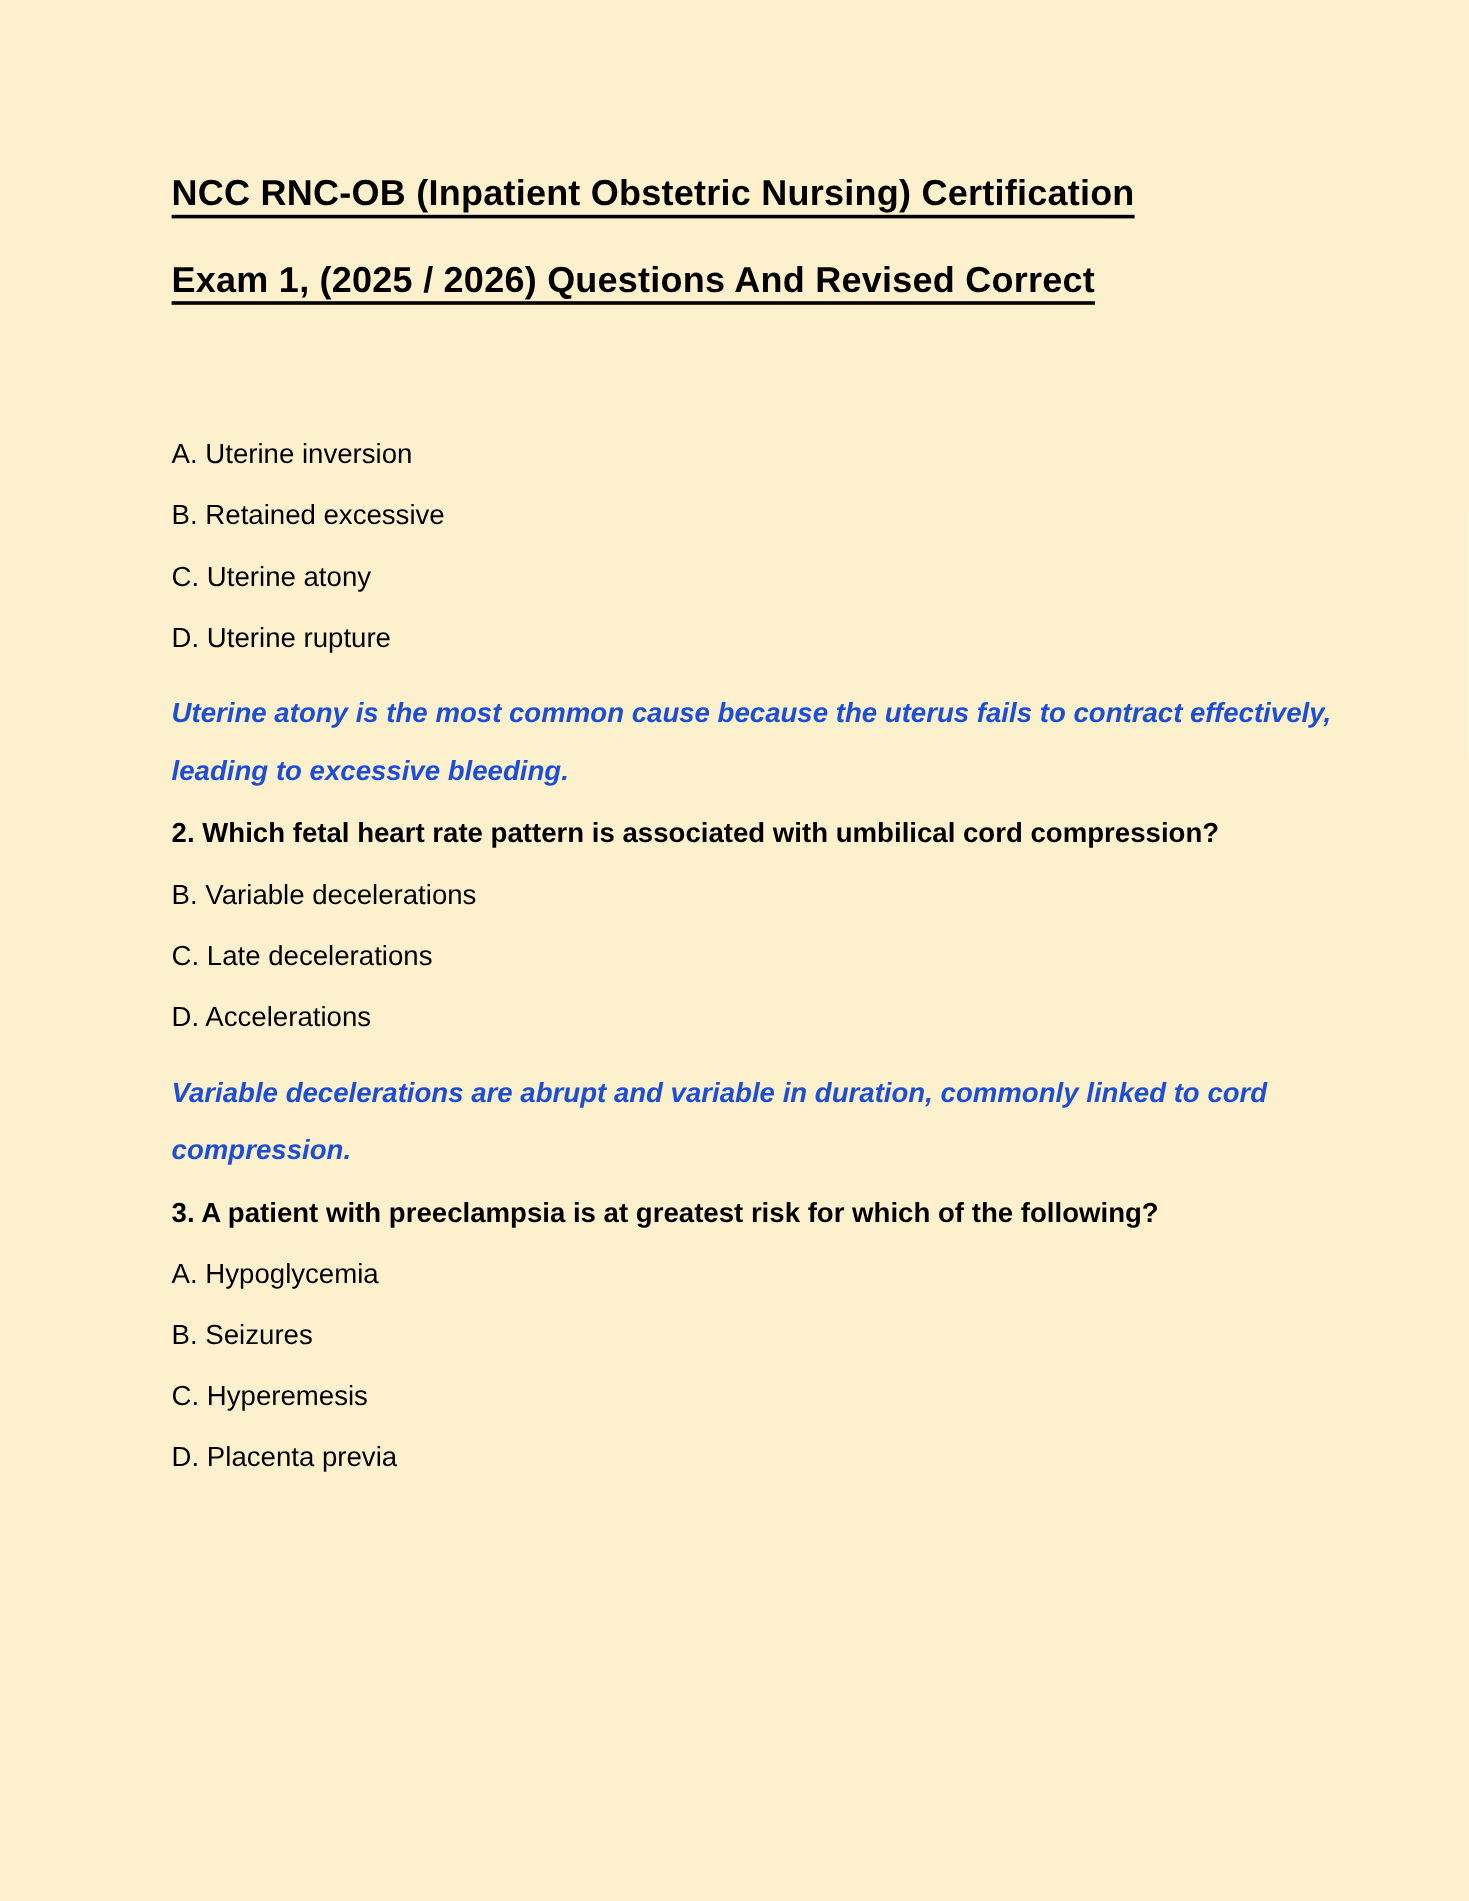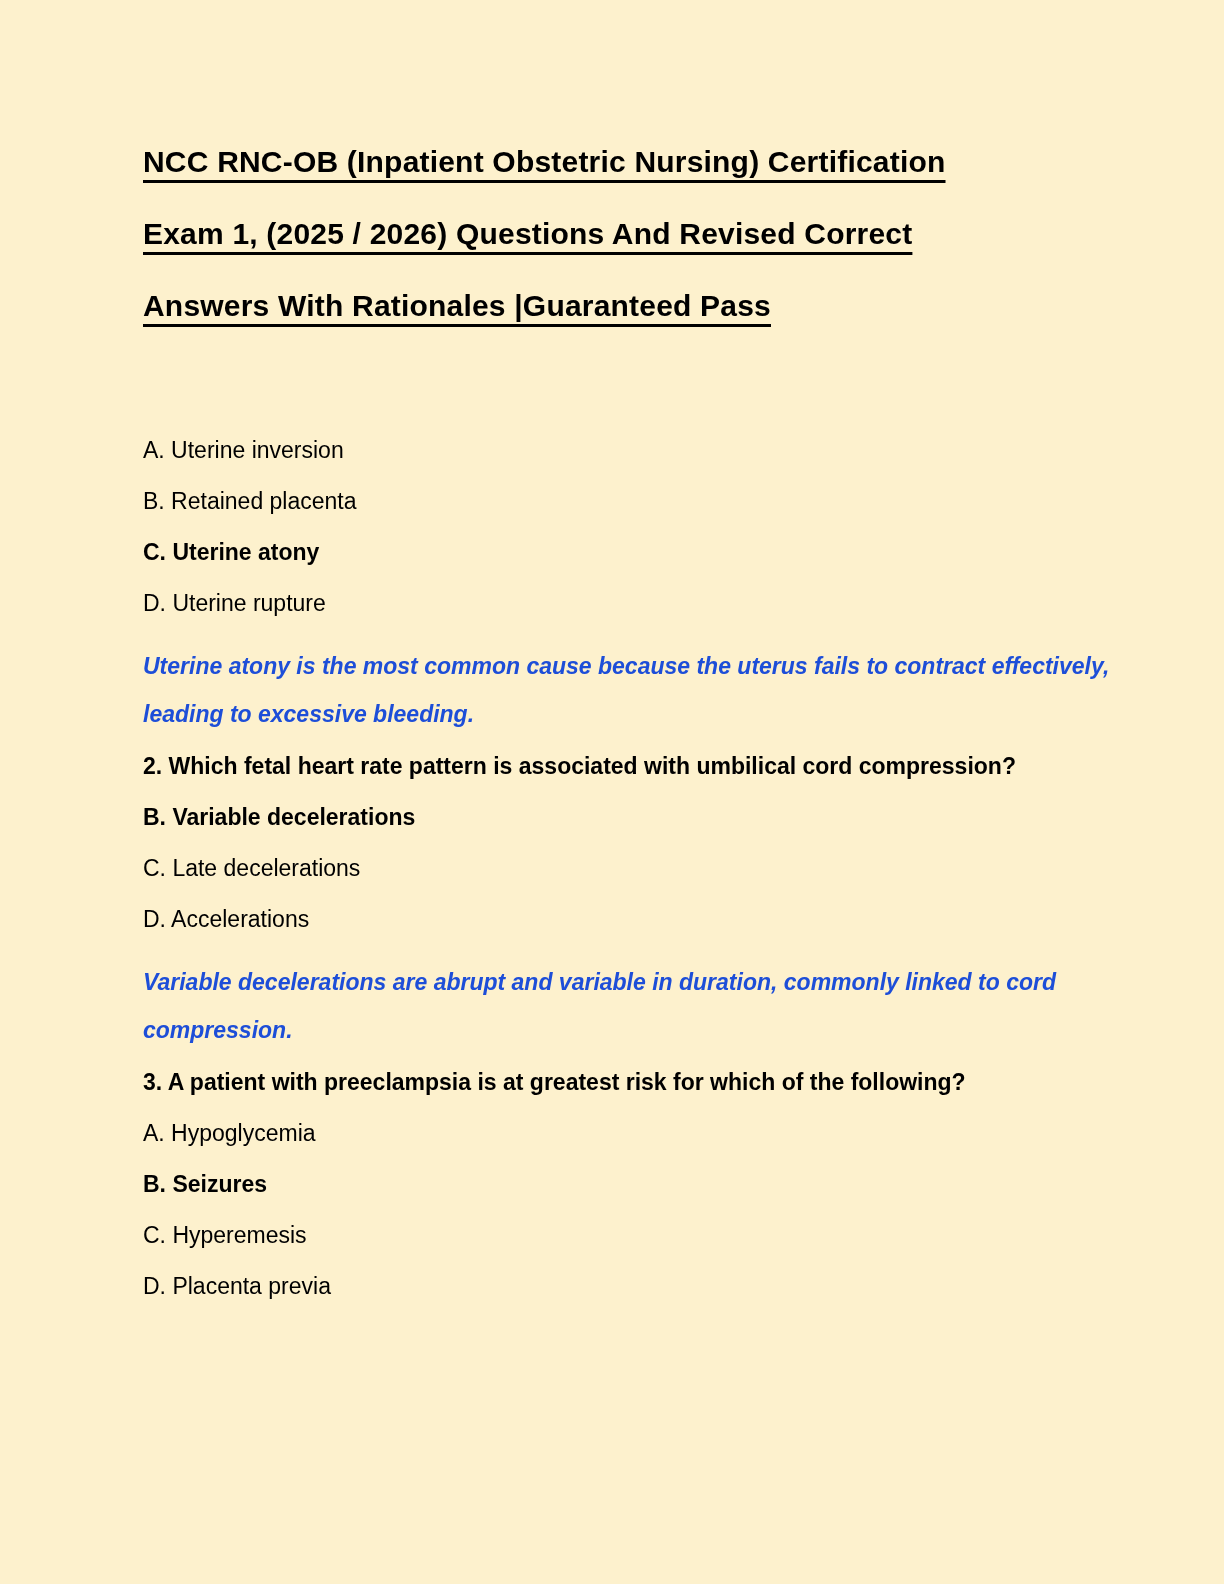--- a/index.html
+++ b/index.html
@@ -44,21 +44,21 @@
     font-weight: bold;
     line-height: 25px;
     margin: 0 0 26px 0;
   }
   .option {
     font-weight: normal;
     line-height: 25px;
     margin: 0 0 26px 0;
   }
   .option.bold {
-    font-weight: bold;
+    font-weight: normal;
   }
   .rationale {
     color: #1d4ed8;
     font-weight: bold;
     font-style: italic;
     line-height: 48px;
     margin: 0 0 16px 0;
   }
   .rationale:empty {
     display: none;
@@ -66,28 +66,27 @@
 </style>
 </head>
 <body>
 
 <div class="page">
   <div class="content">
 
     <h1 class="doc-title">
       <span class="title-line"><span>NCC RNC-OB (Inpatient Obstetric Nursing) Certification</span></span>
       <span class="title-line"><span>Exam 1, (2025 / 2026) Questions And Revised Correct</span></span>
-      <span class="title-line"><span>Answers With Rationales |Guaranteed Pass</span></span>
     </h1>
 
     <div class="questions">
 
       <section>
         <p class="option">A. Uterine inversion</p>
-        <p class="option">B. Retained placenta</p>
+        <p class="option">B. Retained excessive</p>
         <p class="option bold">C. Uterine atony</p>
         <p class="option">D. Uterine rupture</p>
         <p class="rationale">Uterine atony is the most common cause because the uterus fails to contract effectively, leading to excessive bleeding.</p>
       </section>
 
       <section>
         <p class="q-heading">2. Which fetal heart rate pattern is associated with umbilical cord compression?</p>
         <p class="option bold">B. Variable decelerations</p>
         <p class="option">C. Late decelerations</p>
         <p class="option">D. Accelerations</p>

